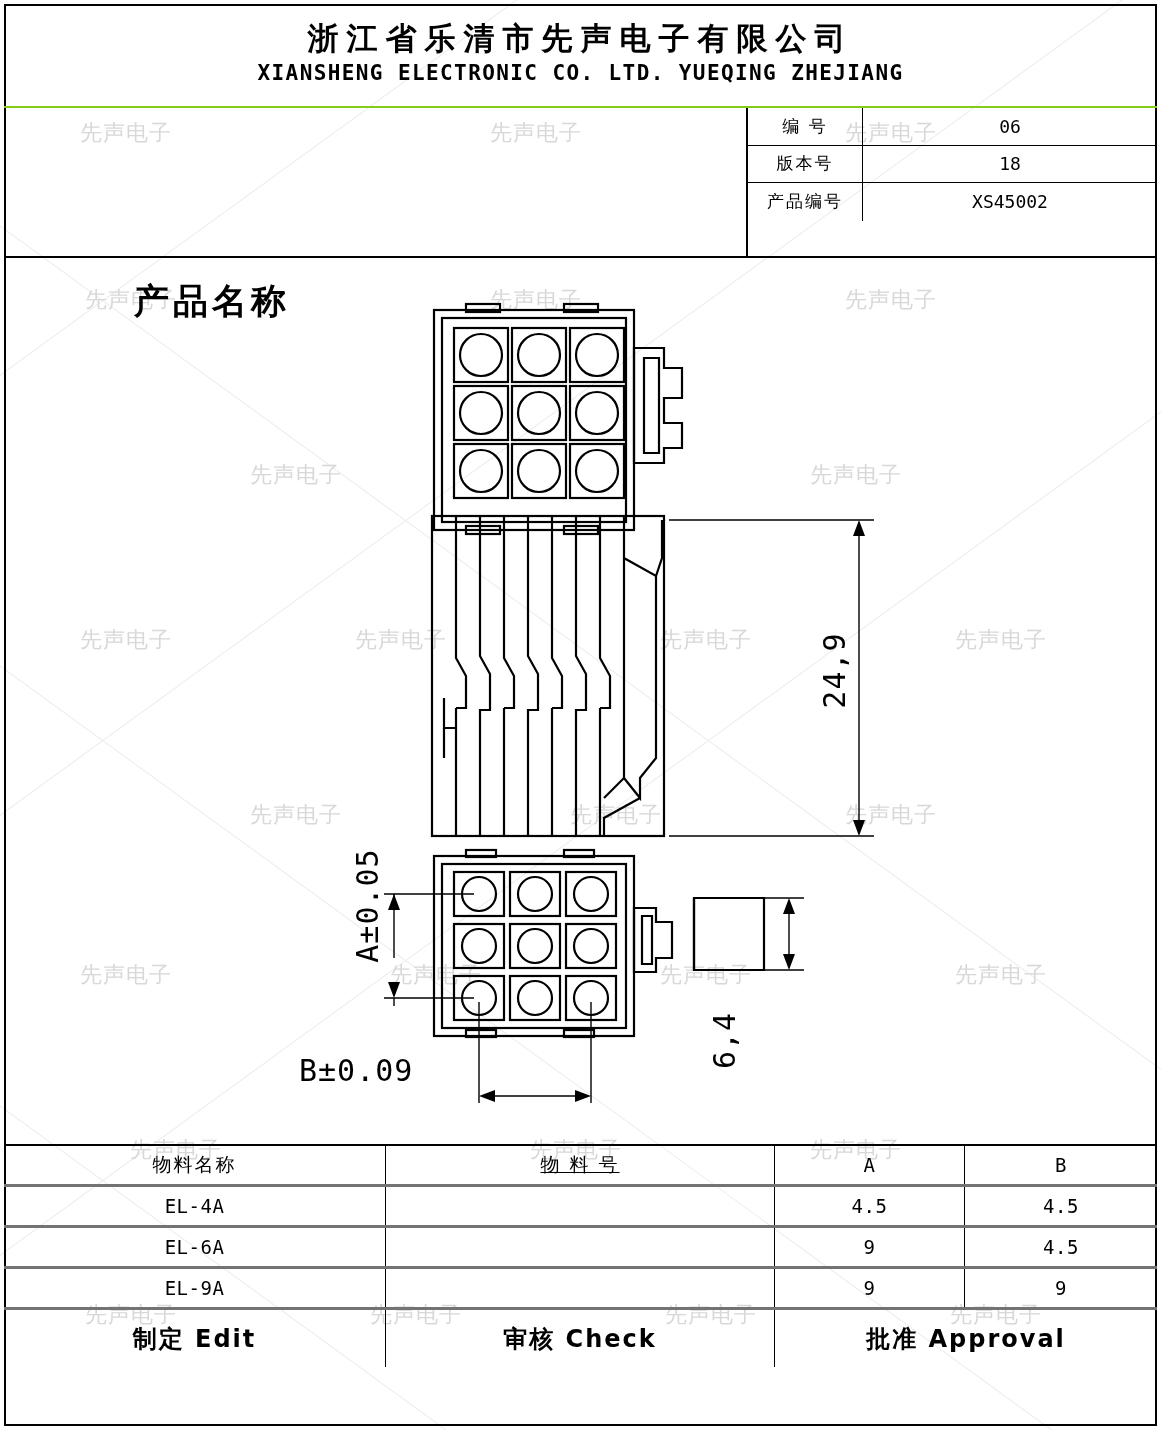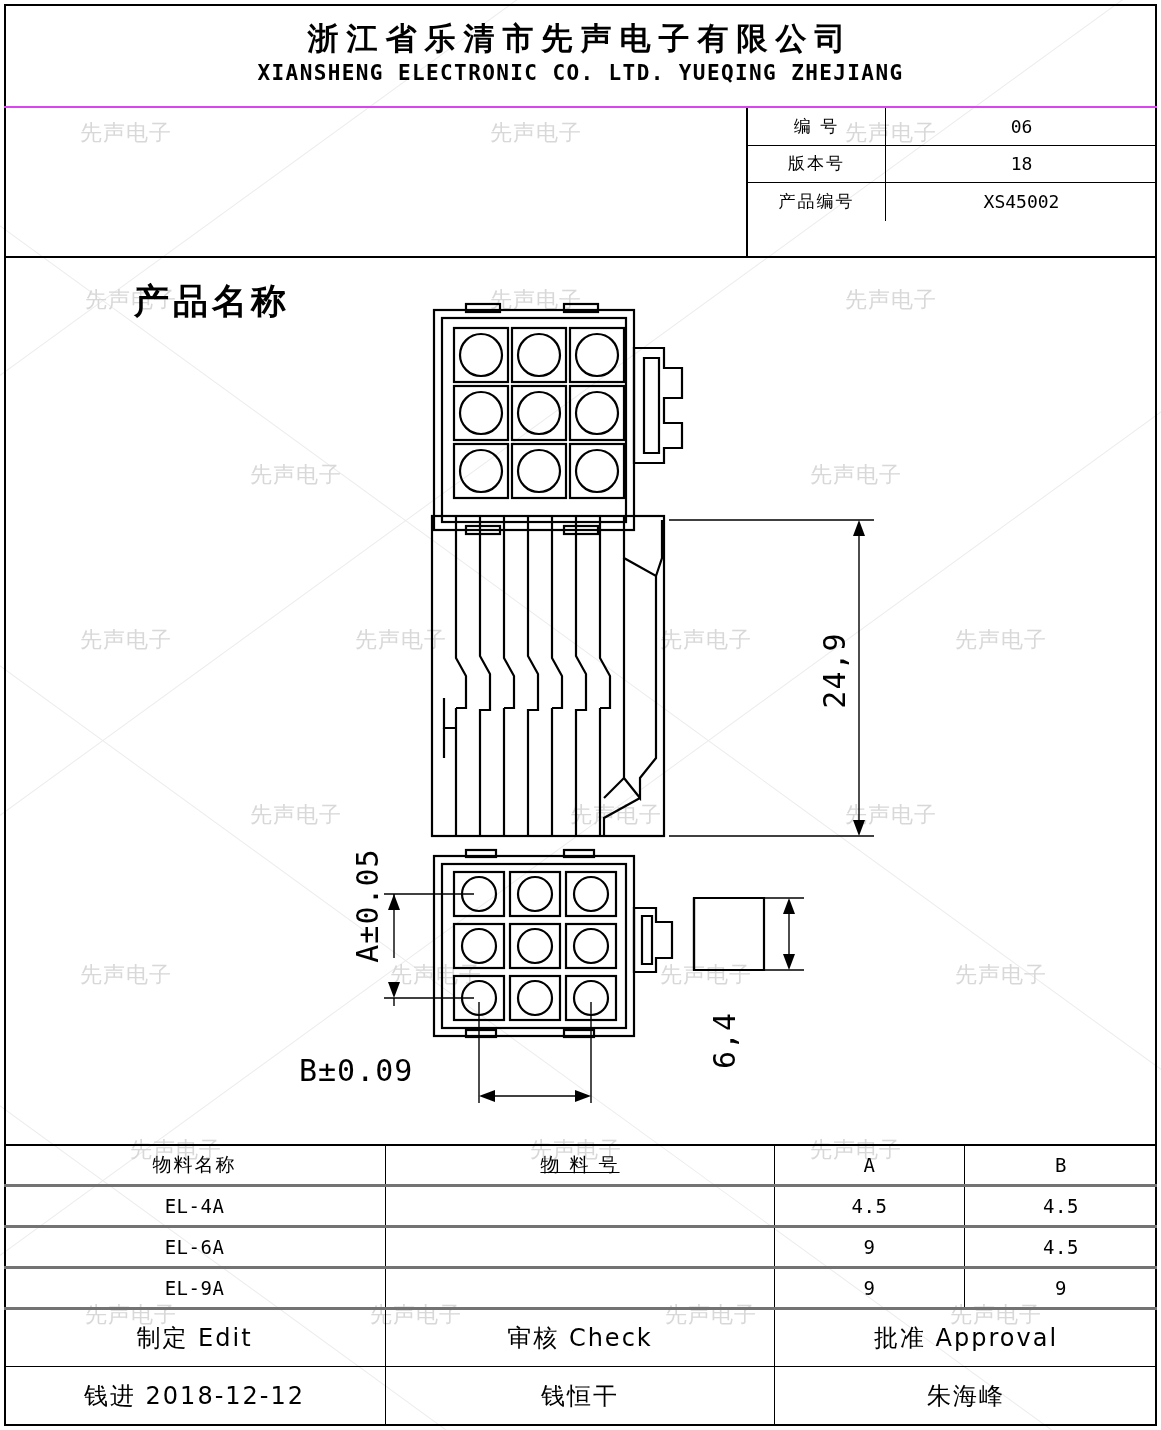--- a/index.html
+++ b/index.html
@@ -52,21 +52,21 @@
     z-index: 10;
   }
   
   .header {
     position: absolute;
     left: 4px;
     top: 4px;
     width: 1153px;
     height: 104px;
     box-sizing: border-box;
-    border-bottom: 2px solid #d946ef;
+    border-bottom: 2px solid #84cc16;
     text-align: center;
     z-index: 12;
     background: transparent;
   }
   .company-cn {
     font-size: 31px;
     font-weight: bold;
     letter-spacing: 8px;
     margin-top: 14px;
     font-family: "DejaVu Sans", sans-serif;
@@ -110,21 +110,21 @@
     box-sizing: border-box;
   }
   .meta-row {
     display: flex;
     height: 37.5px;
     box-sizing: border-box;
     border-bottom: 1px solid #000;
   }
   .meta-row:last-child { border-bottom: none; }
   .meta-key {
-    width: 138px;
+    width: 115px;
     border-right: 1px solid #000;
     box-sizing: border-box;
     display: flex;
     align-items: center;
     justify-content: center;
     font-size: 17px;
     letter-spacing: 2px;
     font-family: "DejaVu Sans", sans-serif;
   }
   .meta-val {
@@ -194,20 +194,21 @@
   .bcell:last-child { border-right: none; }
   .c1 { width: 382px; }
   .c2 { width: 389px; text-decoration: underline; }
   .c3 { width: 190px; }
   .c4 { flex: 1; }
   .srow {
     display: flex;
     height: 57px;
     border-bottom: 1px solid #000;
     box-sizing: border-box;
+    font-weight: bold;
   }
   .srow:last-child { border-bottom: none; }
   .scell {
     display: flex;
     align-items: center;
     justify-content: center;
     border-right: 1px solid #000;
     box-sizing: border-box;
     font-size: 24px;
     letter-spacing: 2px;
@@ -461,20 +462,15 @@
       <div class="bcell c3 mono">9</div>
       <div class="bcell c4 mono">9</div>
     </div>
 
     <div class="srow">
       <div class="scell s1">制定 Edit</div>
       <div class="scell s2">审核 Check</div>
       <div class="scell s3">批准 Approval</div>
     </div>
 
-    <div class="srow">
-      <div class="scell s1">钱进 2018-12-12</div>
-      <div class="scell s2">钱恒干</div>
-      <div class="scell s3">朱海峰</div>
-    </div>
   </div>
 
 </div>
 
 </body></html>

